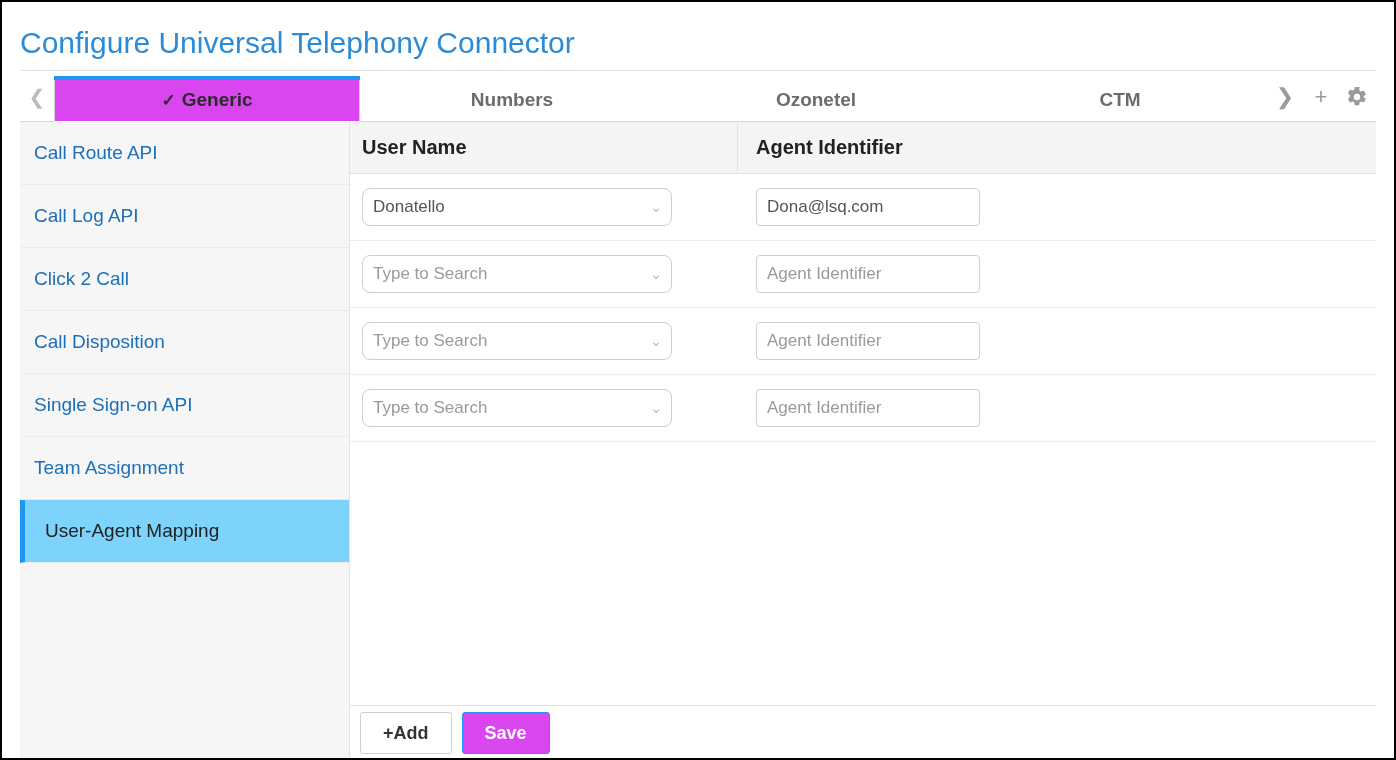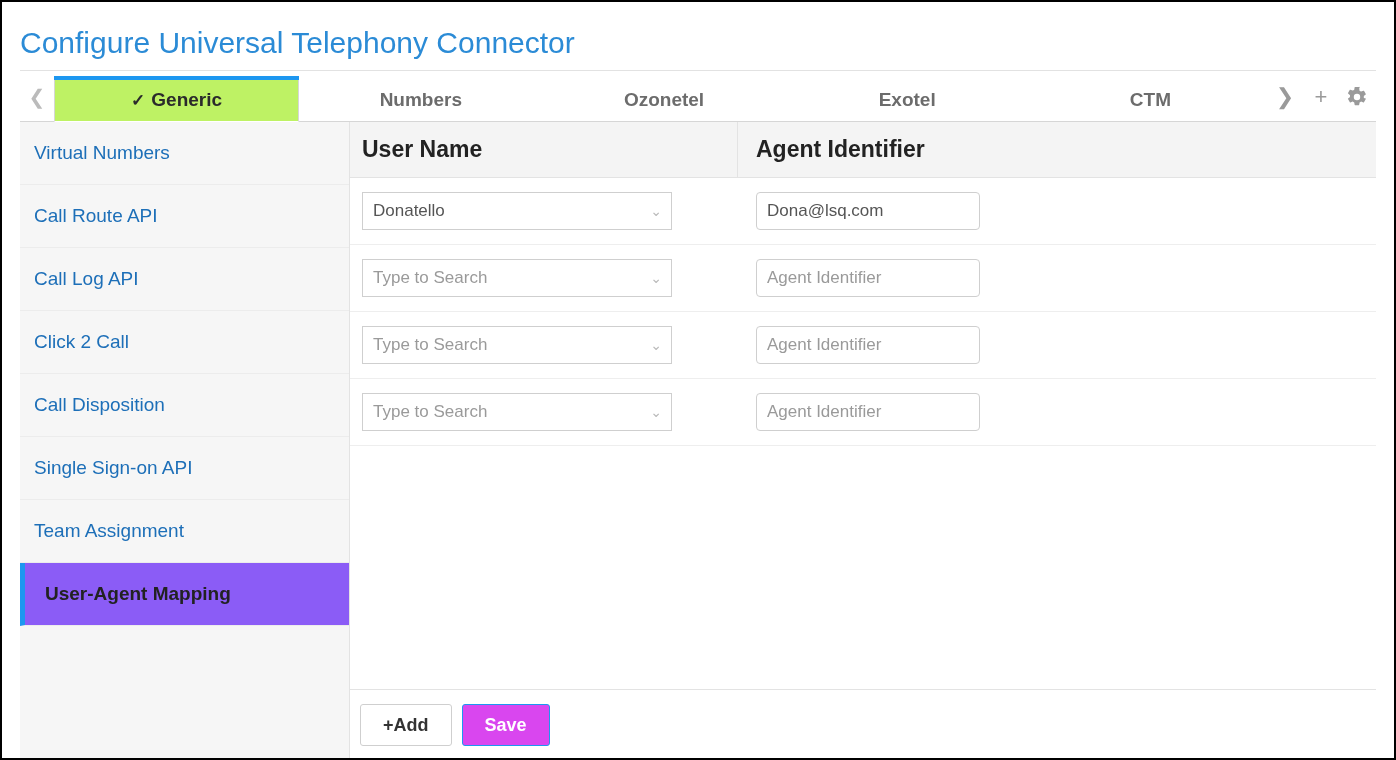--- a/index.html
+++ b/index.html
@@ -48,21 +48,21 @@
     text-align:center;
     font-size:19px;
     color:#6c6c6c;
     font-weight:600;
     padding:12px 0 10px 0;
     cursor:pointer;
     position:relative;
   }
   .tab.active {
     color:#2b2b2b;
-    background:#bef264;
+    background:#d946ef;
     border-left:1px solid #d6d6d6;
     border-right:1px solid #d6d6d6;
     border-bottom:1px solid #fff;
     margin-bottom:-1px;
   }
   .tab.active::before {
     content:"";
     position:absolute;
     top:-1px; left:-1px; right:-1px;
     height:4px;
@@ -102,38 +102,38 @@
     flex-direction:column;
   }
   .side-item {
     padding:20px 14px;
     font-size:19px;
     color:#1d6fb8;
     border-bottom:1px solid #ececec;
     cursor:pointer;
   }
   .side-item.active {
-    background:#8b5cf6;
+    background:#7dd3fc;
     color:#222;
-    font-weight:700;
+    font-weight:400;
     border-left:5px solid #1d97f0;
     padding-left:20px;
   }
   .main {
     flex:1;
     display:flex;
     flex-direction:column;
   }
   .table-head {
     display:flex;
     background:#f4f4f4;
     border-bottom:1px solid #e3e3e3;
   }
   .th {
-    font-size:23px;
+    font-size:20px;
     font-weight:700;
     color:#222;
     padding:14px 12px;
   }
   .th.username { width:388px; border-right:1px solid #e3e3e3; }
   .th.agentid { flex:1; padding-left:18px; }
   .rows {
     flex:1;
     overflow:auto;
   }
@@ -146,21 +146,21 @@
   .cell-user { width:376px; }
   .cell-agent { padding-left:18px; }
   .select-wrap {
     position:relative;
     width:310px;
   }
   .select-input, .text-input {
     width:100%;
     height:38px;
     border:1px solid #cfcfcf;
-    border-radius:0;
+    border-radius:8px;
     padding:0 26px 0 10px;
     font-size:17px;
     color:#555;
     background:#fff;
   }
   .select-input::placeholder, .text-input::placeholder {
     color:#9a9a9a;
   }
   .select-caret {
     position:absolute;
@@ -177,21 +177,21 @@
     border:1px solid #cfcfcf;
     border-radius:4px;
     padding:0 10px;
     font-size:17px;
     color:#555;
   }
   .agent-input::placeholder { color:#9a9a9a; }
   .footer {
     display:flex;
     gap:10px;
-    padding:14px 10px;
+    padding:6px 10px;
     border-top:1px solid #e3e3e3;
     align-items:flex-end;
   }
   .btn {
     height:42px;
     padding:0 22px;
     border-radius:3px;
     font-size:18px;
     cursor:pointer;
     border:1px solid #cfcfcf;
@@ -214,41 +214,39 @@
   <div class="tabbar-wrap">
     <div class="tab-nav-btn">
       <span>❮</span>
     </div>
     <div class="tabs">
       <div class="tab active">
         <span class="check">✓</span><span>Generic</span>
       </div>
       <div class="tab"><span>Numbers</span></div>
       <div class="tab"><span>Ozonetel</span></div>
-      <div class="tab"><span>Exotel</span></div>
       <div class="tab"><span>CTM</span></div>
     </div>
     <div class="tabbar-right">
       <div class="icon-btn">
           <span>❯</span>
         </div>
       <div class="icon-btn">
           <span>+</span>
         </div>
       <div class="icon-btn gear-icon">
         <svg viewBox="0 0 24 24">
             <path d="M19.4 13a7.5 7.5 0 0 0 .1-1 7.5 7.5 0 0 0-.1-1l2.1-1.6a.5.5 0 0 0 .1-.7l-2-3.4a.5.5 0 0 0-.6-.2l-2.5 1a7.6 7.6 0 0 0-1.7-1l-.4-2.6A.5.5 0 0 0 13.9 1h-4a.5.5 0 0 0-.5.4L9 4a7.6 7.6 0 0 0-1.7 1l-2.5-1a.5.5 0 0 0-.6.2l-2 3.4a.5.5 0 0 0 .1.7L4.4 10a7.5 7.5 0 0 0-.1 1 7.5 7.5 0 0 0 .1 1l-2.1 1.6a.5.5 0 0 0-.1.7l2 3.4a.5.5 0 0 0 .6.2l2.5-1a7.6 7.6 0 0 0 1.7 1l.4 2.6a.5.5 0 0 0 .5.4h4a.5.5 0 0 0 .5-.4l.4-2.6a7.6 7.6 0 0 0 1.7-1l2.5 1a.5.5 0 0 0 .6-.2l2-3.4a.5.5 0 0 0-.1-.7ZM12 15.5A3.5 3.5 0 1 1 15.5 12 3.5 3.5 0 0 1 12 15.5Z"></path>
           </svg>
       </div>
     </div>
   </div>
 
   <div class="content">
     <div class="sidebar">
-      <div class="side-item">Virtual Numbers</div>
       <div class="side-item">Call Route API</div>
       <div class="side-item">Call Log API</div>
       <div class="side-item">Click 2 Call</div>
       <div class="side-item">Call Disposition</div>
       <div class="side-item">Single Sign-on API</div>
       <div class="side-item">Team Assignment</div>
       <div class="side-item active">User-Agent Mapping</div>
     </div>
 
     <div class="main">

